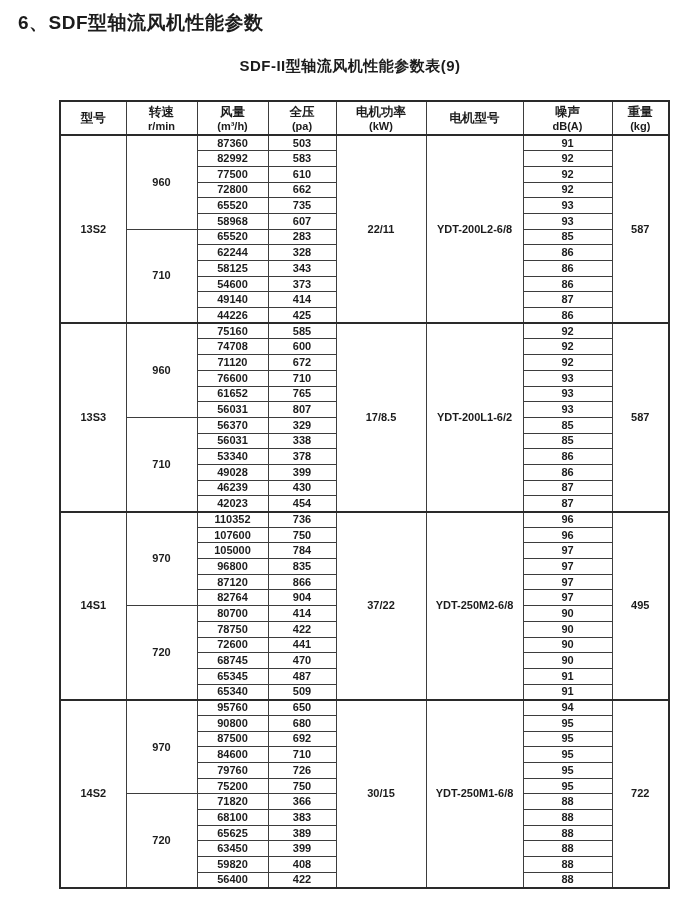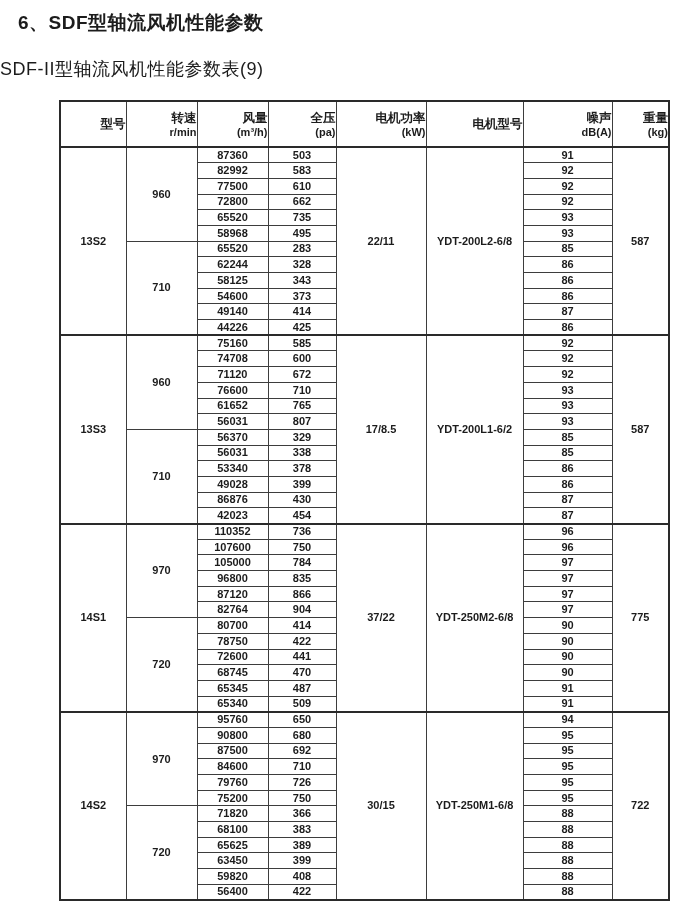--- a/index.html
+++ b/index.html
@@ -28,22 +28,23 @@
     font-weight: 700;
     letter-spacing: 0.5px;
     white-space: nowrap;
   }
   .table-title {
     position: absolute;
     left: 0;
     right: 0;
     top: 57px;
     margin: 0;
-    font-size: 18px;
-    font-weight: 400;
+    text-align: center;
+    font-size: 15px;
+    font-weight: 700;
     letter-spacing: 0.5px;
   }
   table.perf {
     position: absolute;
     left: 59px;
     top: 100px;
     width: 609px;
     border-collapse: collapse;
     table-layout: fixed;
     border: 2px solid var(--border-strong-color, #2a2a2a);
@@ -52,23 +53,22 @@
   table.perf td {
     border: 1px solid var(--border-color, #3d3d3d);
     font-weight: 700;
     text-align: center;
     vertical-align: middle;
     padding: 0;
     overflow: hidden;
     white-space: nowrap;
   }
   table.perf thead th {
-    height: 46px;
+    height: 34px;
     border-bottom: 2px solid var(--border-strong-color, #2a2a2a);
-    text-align: right;
   }
   th .h1 { display: block; font-size: 12.5px; line-height: 1.3; }
   th .h2 { display: block; font-size: 11px;  line-height: 1.15; }
   th .h2:empty { display: none; }
   table.perf tbody tr { height: 15.7px; }
   table.perf tbody td { font-size: 11px; line-height: 1; }
   table.perf tbody tr.block-start td {
     border-top: 2px solid var(--border-strong-color, #2a2a2a);
   }
 </style>
@@ -152,21 +152,21 @@
           <td>662</td>
           <td>92</td>
         </tr>
         <tr>
           <td>65520</td>
           <td>735</td>
           <td>93</td>
         </tr>
         <tr>
           <td>58968</td>
-          <td>495</td>
+          <td>607</td>
           <td>93</td>
         </tr>
         <tr>
           <td rowspan="6">710</td>
           <td>65520</td>
           <td>283</td>
           <td>85</td>
         </tr>
         <tr>
           <td>62244</td>
@@ -243,38 +243,38 @@
           <td>53340</td>
           <td>378</td>
           <td>86</td>
         </tr>
         <tr>
           <td>49028</td>
           <td>399</td>
           <td>86</td>
         </tr>
         <tr>
-          <td>86876</td>
+          <td>46239</td>
           <td>430</td>
           <td>87</td>
         </tr>
         <tr>
           <td>42023</td>
           <td>454</td>
           <td>87</td>
         </tr>
         <tr class="block-start">
           <td rowspan="12">14S1</td>
           <td rowspan="6">970</td>
           <td>110352</td>
           <td>736</td>
           <td rowspan="12">37/22</td>
           <td rowspan="12">YDT-250M2-6/8</td>
           <td>96</td>
-          <td rowspan="12">775</td>
+          <td rowspan="12">495</td>
         </tr>
         <tr>
           <td>107600</td>
           <td>750</td>
           <td>96</td>
         </tr>
         <tr>
           <td>105000</td>
           <td>784</td>
           <td>97</td>

